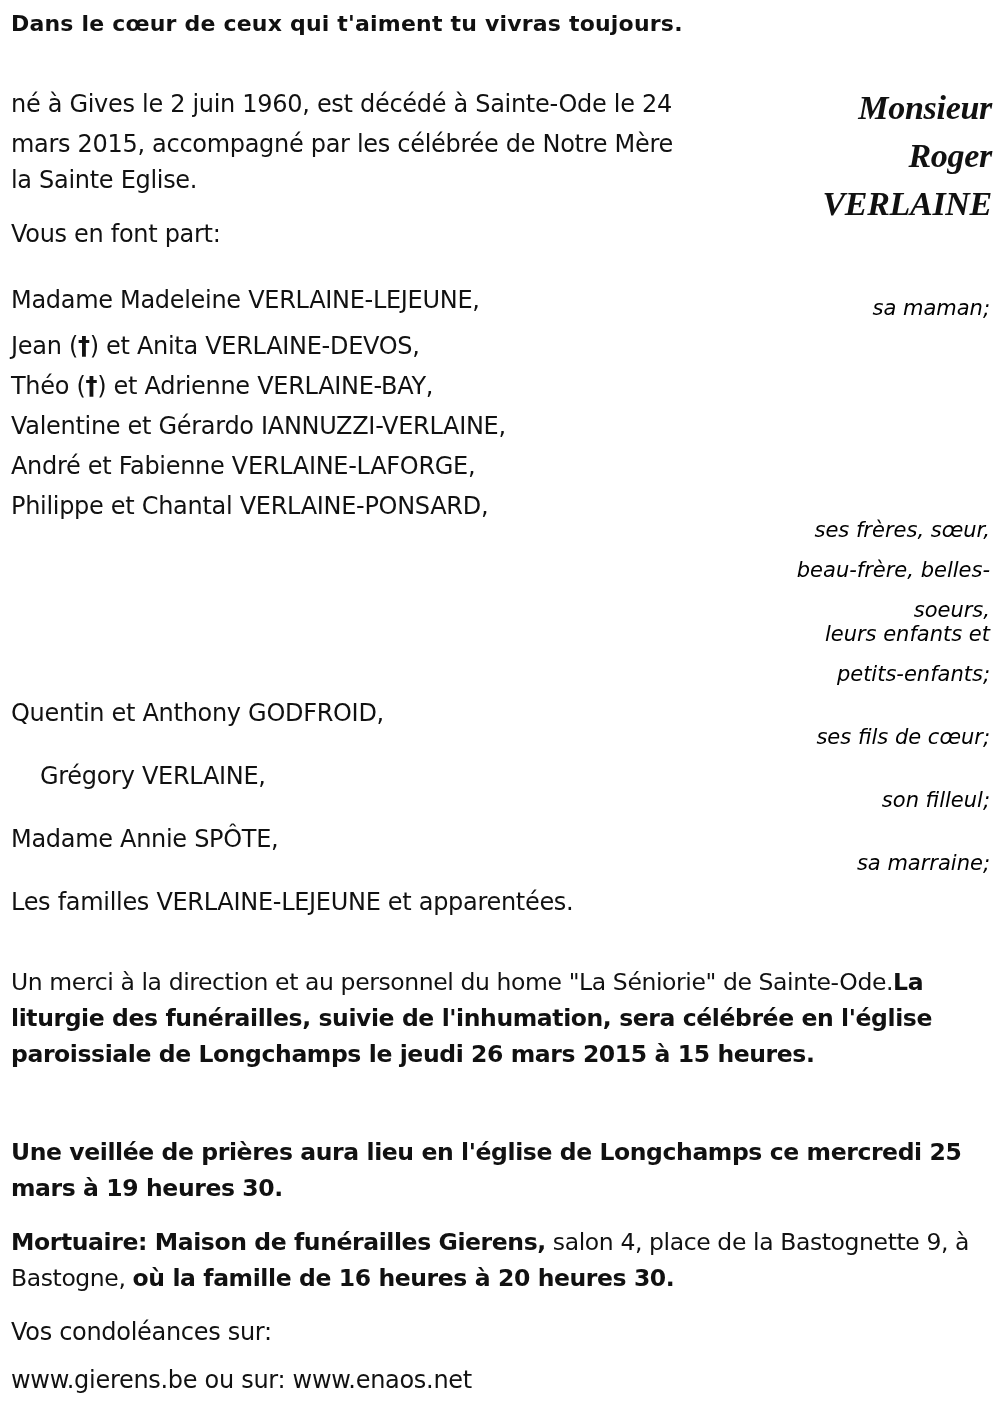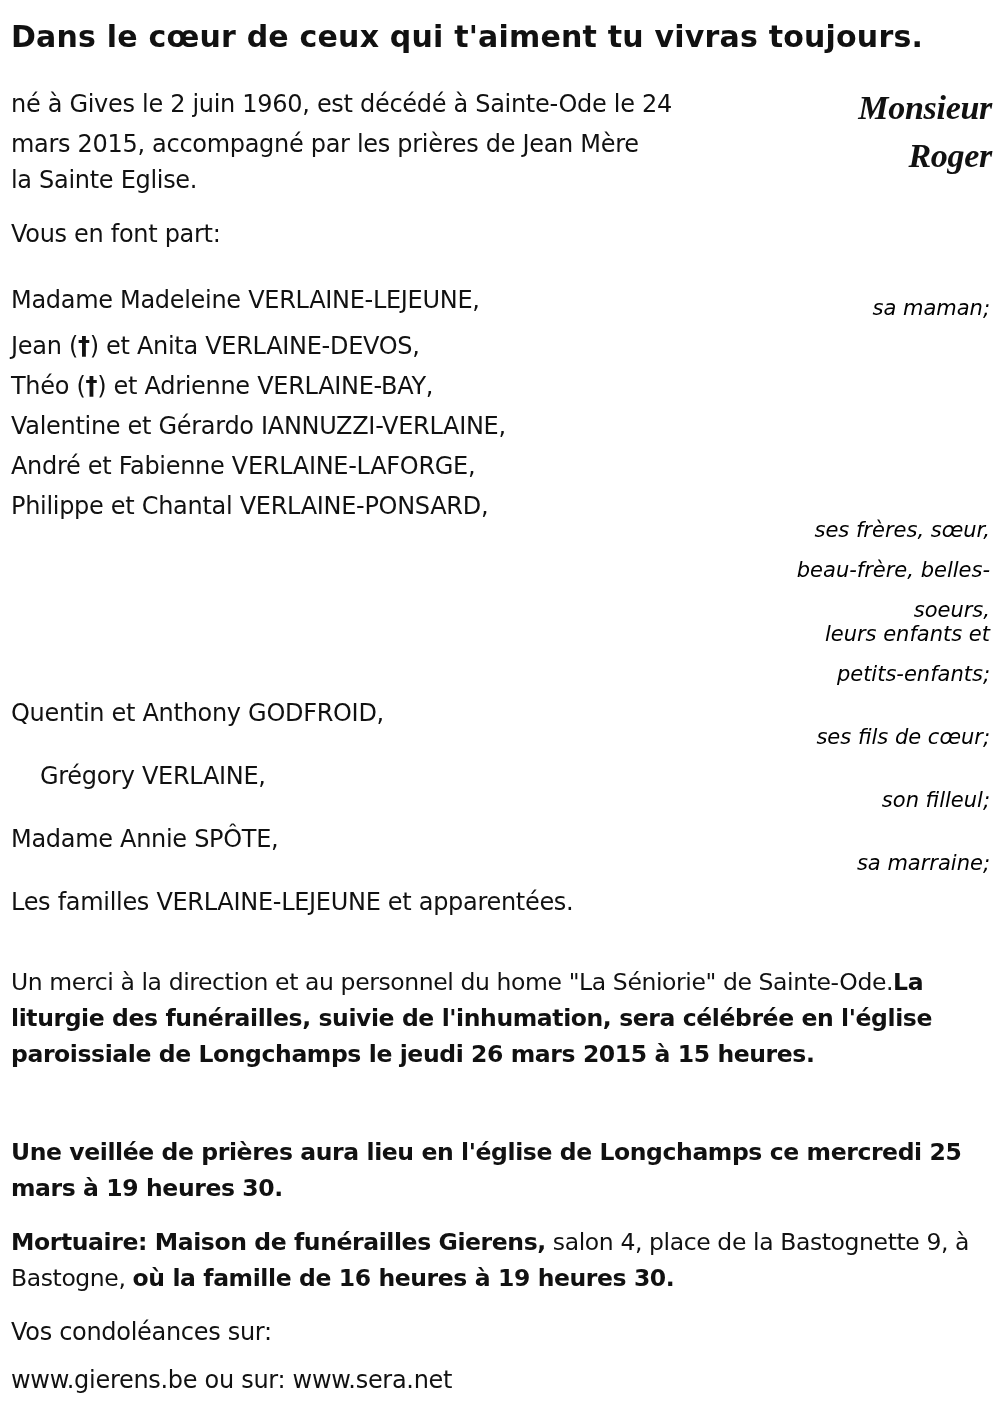--- a/index.html
+++ b/index.html
@@ -13,22 +13,22 @@
       position: relative;
       overflow: hidden;
       font-family: "DejaVu Sans", sans-serif;
       color: #111111;
     }
     .abs { position: absolute; white-space: nowrap; }
     .left { left: 11px; }
     .txt { font-size: 24px; letter-spacing: -0.3px; line-height: 40px; }
     .bold { font-weight: bold; }
     .headline {
-      left: 11px; top: 20px;
-      font-size: 30px; font-weight: bold; line-height: 34px;
+      left: 11px; top: 7px;
+      font-size: 22px; font-weight: bold; line-height: 34px;
       letter-spacing: 0.2px;
     }
     .name-block {
       right: 8px; top: 84px;
       text-align: right;
       font-size: 34px; font-weight: bold; font-style: italic;
       line-height: 48px;
       letter-spacing: -0.3px;
       font-family: Liberation Serif, serif;
     }
@@ -52,24 +52,25 @@
     .cross { font-weight: bold; }
   </style>
 </head>
 <body>
 
 <div class="abs headline">Dans le cœur de ceux qui t'aiment tu vivras toujours.</div>
 
 <div class="abs name-block">
   <div>Monsieur</div>
   <div>Roger</div>
+  <div>VERLAINE</div>
 </div>
 
 <div class="abs left txt" style="top:84px;">né à Gives le 2 juin 1960, est décédé à Sainte-Ode le 24</div>
-<div class="abs left txt" style="top:124px;">mars 2015, accompagné par les prières de Jean Mère</div>
+<div class="abs left txt" style="top:124px;">mars 2015, accompagné par les célébrée de Notre Mère</div>
 <div class="abs left txt" style="top:160px;">la Sainte Eglise.</div>
 
 <div class="abs left txt" style="top:214px;">Vous en font part:</div>
 
 <div class="abs left txt" style="top:280px;">Madame Madeleine VERLAINE-LEJEUNE,</div>
 <div class="abs role" style="top:288px;">sa maman;</div>
 
 <div class="abs left txt" style="top:326px;">
   <span>Jean (</span><span class="cross">†</span><span>) et Anita VERLAINE-DEVOS,</span>
 </div>
@@ -103,19 +104,19 @@
 
 <div class="abs left txt" style="top:882px;">Les familles VERLAINE-LEJEUNE et apparentées.</div>
 
 <div class="abs para" style="top:964px;">
   <span>Un merci à la direction et au personnel du home "La Séniorie" de Sainte-Ode.</span><span class="bold">La liturgie des funérailles, suivie de l'inhumation, sera célébrée en l'église paroissiale de Longchamps le jeudi 26 mars 2015 à 15 heures.</span>
 </div>
 
 <div class="abs para bold" style="top:1134px;">Une veillée de prières aura lieu en l'église de Longchamps ce mercredi 25 mars à 19 heures 30.</div>
 
 <div class="abs para" style="top:1224px;">
-  <span class="bold">Mortuaire: Maison de funérailles Gierens,</span><span> salon 4, place de la Bastognette 9, à Bastogne, </span><span class="bold">où la famille de 16 heures à 19 heures 30.</span>
+  <span class="bold">Mortuaire: Maison de funérailles Gierens,</span><span> salon 4, place de la Bastognette 9, à Bastogne, </span><span class="bold">où la famille de 16 heures à 20 heures 30.</span>
 </div>
 
 <div class="abs left txt" style="top:1312px;">Vos condoléances sur:</div>
 <div class="abs left txt" style="top:1360px;">
-  <span>www.gierens.be</span><span> ou sur: </span><span>www.sera.net</span>
+  <span>www.gierens.be</span><span> ou sur: </span><span>www.enaos.net</span>
 </div>
 
 </body></html>

